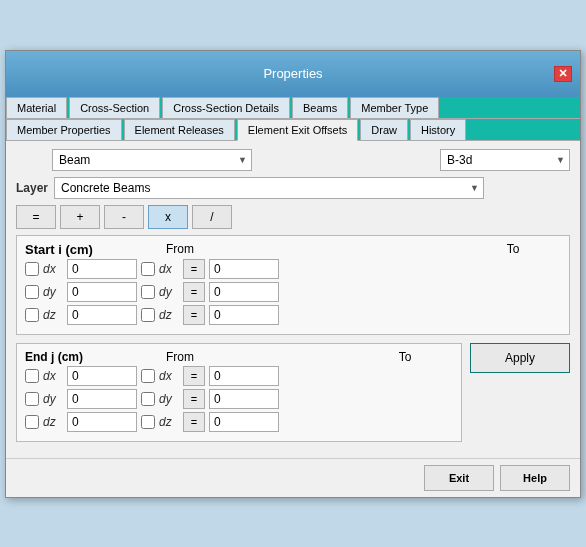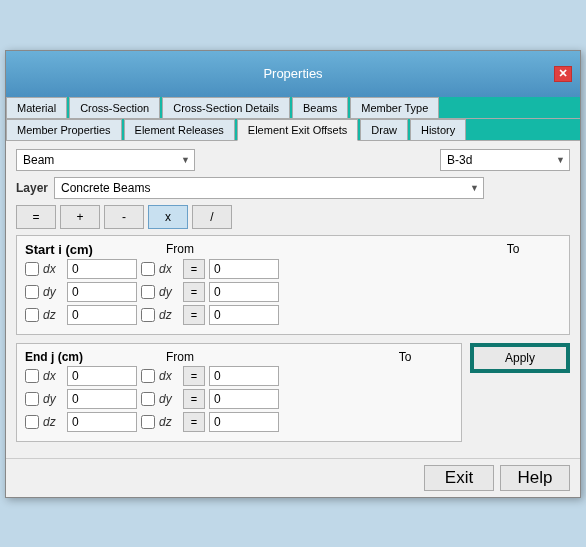--- a/index.html
+++ b/index.html
@@ -94,21 +94,21 @@
     .dropdown-wrap::after {
       content: '▼';
       font-size: 9px;
       position: absolute;
       right: 5px;
       top: 50%;
       transform: translateY(-50%);
       pointer-events: none;
       color: #555;
     }
-    .beam-select { width: 179px; }
+    .beam-select { width: 200px; margin-left: 36px; }
     .b3d-select { width: 130px; }
     .layer-select { width: 430px; }
     .label { margin-right: 6px; color: #333; font-weight: bold; }
     .ops-row {
       display: flex;
       align-items: center;
       margin-bottom: 6px;
       gap: 4px;
     }
     .op-btn {
@@ -180,26 +180,27 @@
       padding: 6px 10px;
       gap: 6px;
       border-top: 1px solid #ccc;
     }
     .bottom-btn {
       width: 70px;
       height: 26px;
       border: 1px solid #aaa;
       background: #e8e8e8;
       cursor: pointer;
-      font-size: 17px;
+      font-size: 11px;
+      font-weight: bold;
     }
     .apply-btn {
       width: 100px;
       height: 30px;
-      border: 4px solid #0f766e;
+      border: 1px solid #0f766e;
       background: #e8e8e8;
       cursor: pointer;
       font-size: 12px;
       float: right;
       margin-bottom: 6px;
     }
   </style>
 </head>
 <body>
 

